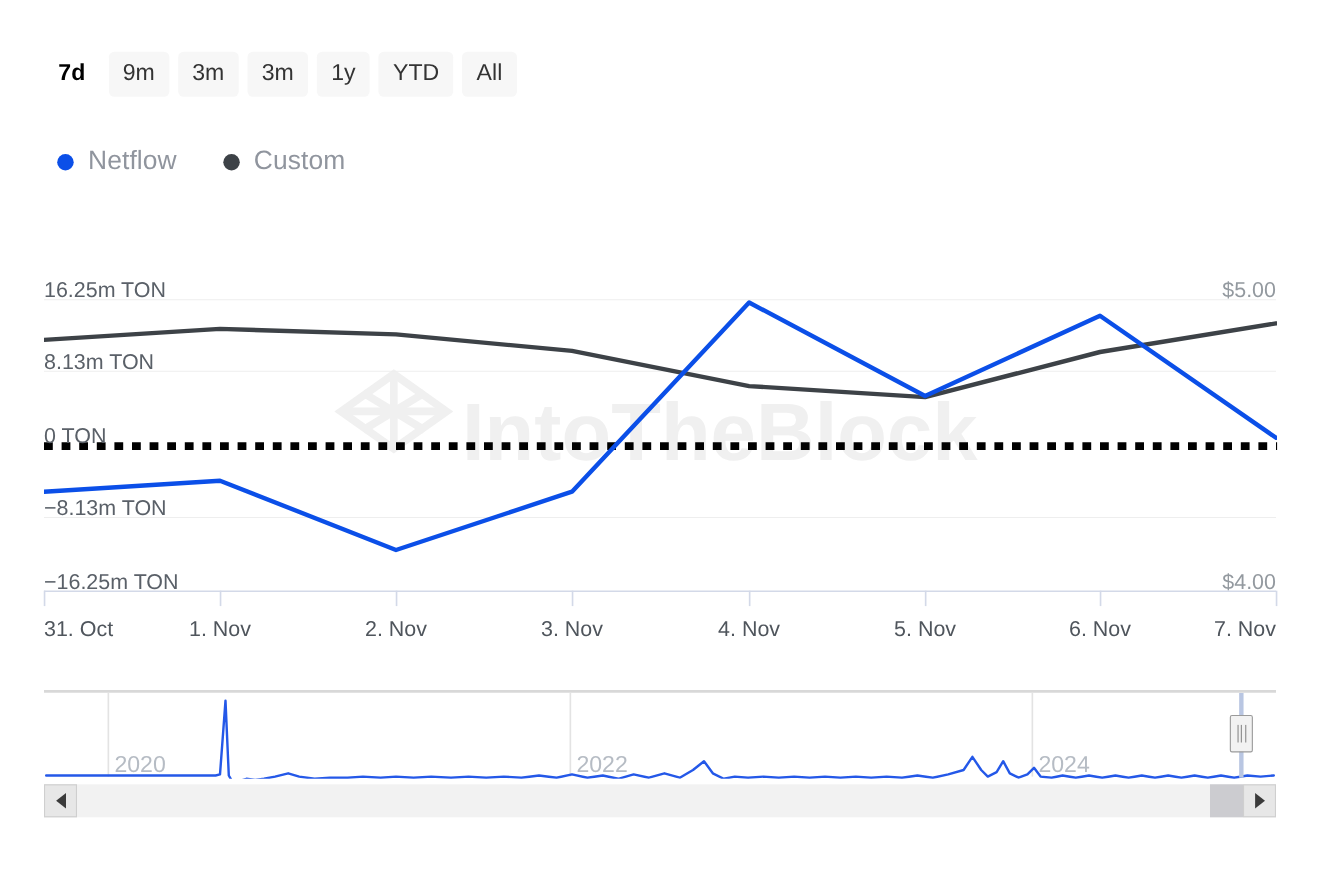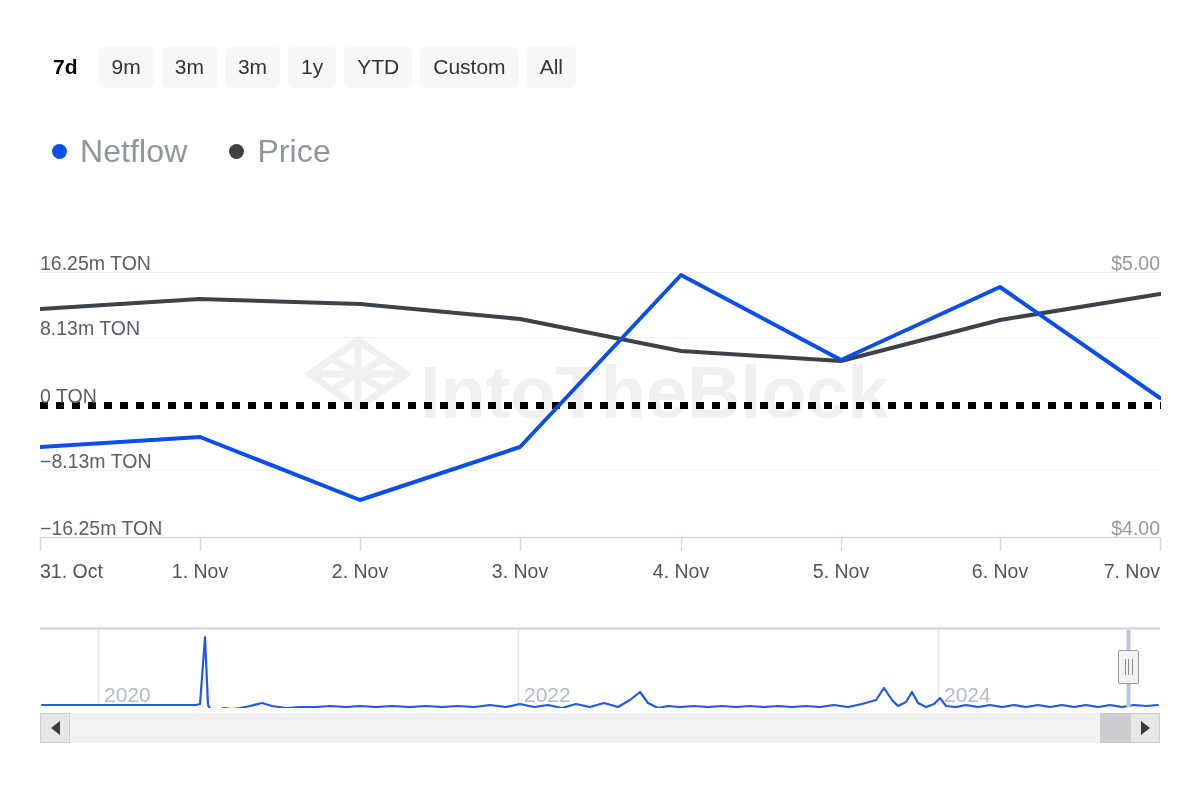--- a/index.html
+++ b/index.html
@@ -35,21 +35,21 @@
     cursor: default;
   }
 
   
   .legend {
     position: absolute; left: 52px; top: 133px;
     display: flex; align-items: center; gap: 42px;
   }
   .legend-item { display: flex; align-items: center; gap: 13px; cursor: pointer; }
   .legend-dot { width: 15px; height: 15px; border-radius: 50%; display: block; }
-  .legend-label { font-size: 32px; color: #90959e; letter-spacing: .1px; }
+  .legend-label { font-size: 24px; color: #90959e; letter-spacing: .1px; }
 
   
   #chart-svg { position: absolute; left: 0; top: 0; }
 
   .axis-label { font-family: "Liberation Sans", sans-serif; font-size: 19.5px; fill: #5a6068; }
   .axis-label-right { font-family: "Liberation Sans", sans-serif; font-size: 19.5px; fill: #93999f; }
   .xaxis-label { font-family: "Liberation Sans", sans-serif; font-size: 19.5px; fill: #4f555c; }
   .nav-year { font-family: "Liberation Sans", sans-serif; font-size: 21px; fill: #b6bcc4; }
 
   
@@ -82,32 +82,31 @@
 
 <div id="root">
 
   <div class="range-bar">
       <button class="range-btn selected">7d</button>
       <button class="range-btn">9m</button>
       <button class="range-btn">3m</button>
       <button class="range-btn">3m</button>
       <button class="range-btn">1y</button>
       <button class="range-btn">YTD</button>
-      <button class="range-btn">Custom</button>
       <button class="range-btn">All</button>
     </div>
 
   <div class="legend">
       <div class="legend-item">
         <span class="legend-dot" style="background: rgb(11, 79, 232);"></span>
         <span class="legend-label">Netflow</span>
       </div>
       <div class="legend-item">
         <span class="legend-dot" style="background: rgb(61, 66, 71);"></span>
-        <span class="legend-label">Price</span>
+        <span class="legend-label">Custom</span>
       </div>
     </div>
 
   <svg id="chart-svg" width="1200" height="800">
     <defs>
       <clipPath id="plotclip">
           <rect x="40" y="250" width="1121" height="290"></rect>
         </clipPath>
       <clipPath id="navclip">
           <rect x="40" y="628" width="1121" height="80"></rect>

